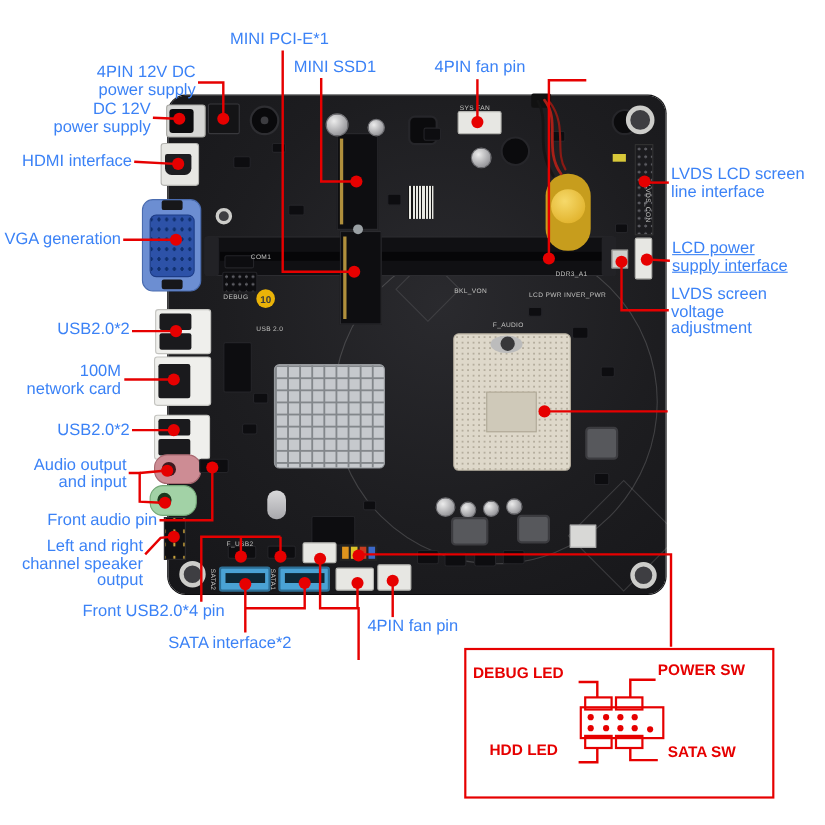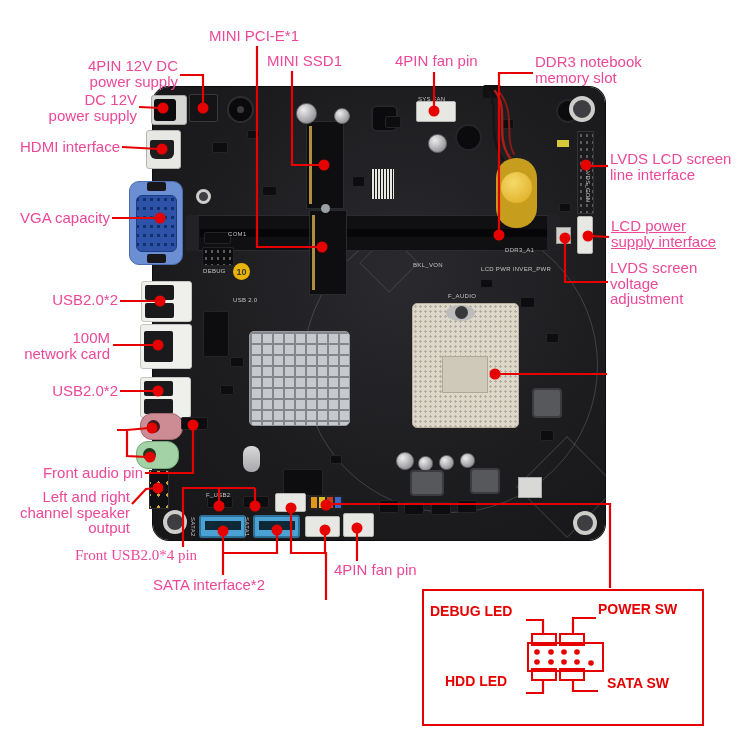--- a/index.html
+++ b/index.html
@@ -23,21 +23,21 @@
     background-size:5px 5px;border:1px solid #b7b0a0;border-radius:5px;}
   .dotgrid{background-image:radial-gradient(#5a5a60 1px,transparent 1.3px);background-size:6px 7px;}
   .golddots{background-image:radial-gradient(#c8a23c 1.2px,transparent 1.4px);background-size:9px 12px;background-position:4px 6px;}
   .vgadots{background-image:radial-gradient(#10306e 1.3px,transparent 1.5px);background-size:7px 9px;background-position:4px 8px;}
   .silk{position:absolute;font-size:6px;color:#c2c2c0;letter-spacing:.3px;white-space:nowrap;z-index:3;}
   .silk.rot{transform:rotate(90deg);transform-origin:0 0;}
   .silk.circle{width:17px;height:17px;background:#eab308;color:#3a3a3a;border-radius:50%;
     display:flex;align-items:center;justify-content:center;font-size:9px;font-weight:bold;letter-spacing:0;}
   #overlay{position:absolute;left:0;top:0;z-index:5;}
   #labels{position:absolute;left:0;top:0;width:750px;height:750px;z-index:6;pointer-events:none;}
-  .callout{position:absolute;font-size:15px;line-height:15.5px;color:#ec4899;white-space:pre-line;}
+  .callout{position:absolute;font-size:15px;line-height:15.5px;color:#3b82f6;white-space:pre-line;}
   .callout.red{color:#e60000;font-weight:bold;font-size:14px;line-height:14px;}
   .inset-box{position:absolute;border:2.5px solid #e60000;background:transparent;z-index:4;}
   .lead{fill:none;stroke:#e60000;stroke-width:2.2;}
   .hdr{fill:none;stroke:#e60000;stroke-width:2;}
   .dot{fill:#e60000;stroke:none;}
   .pin{fill:#e60000;stroke:none;}
   .wire{fill:none;stroke-linecap:round;}
 </style>
 </head>
 <body>
@@ -255,42 +255,42 @@
       <circle cx="577" cy="662" r="2.8" class="pin"></circle>
       <circle cx="591" cy="663" r="2.8" class="pin"></circle>
     </svg>
 
   <div id="labels">
       <div class="callout" style="top: 58px; right: 572px; text-align: right;">4PIN 12V DC
 power supply</div>
       <div class="callout" style="top: 92px; right: 613px; text-align: right;">DC 12V
 power supply</div>
       <div class="callout" style="top: 139px; right: 630px; text-align: right;">HDMI interface</div>
-      <div class="callout" style="top: 210px; right: 640px; text-align: right;">VGA capacity</div>
+      <div class="callout" style="top: 210px; right: 640px; text-align: right;">VGA generation</div>
       <div class="callout" style="top: 292px; right: 632px; text-align: right;">USB2.0*2</div>
       <div class="callout" style="top: 330px; right: 640px; text-align: right;">100M
 network card</div>
       <div class="callout" style="top: 383px; right: 632px; text-align: right;">USB2.0*2</div>
+      <div class="callout" style="top: 415px; right: 635px; text-align: right;">Audio output
+and input</div>
       <div class="callout" style="top: 465px; right: 607px; text-align: right;">Front audio pin</div>
       <div class="callout" style="top: 489px; right: 620px; text-align: right;">Left and right
 channel speaker
 output</div>
       <div class="callout" style="top: 28px; left: 209px;">MINI PCI-E*1</div>
       <div class="callout" style="top: 53px; left: 267px;">MINI SSD1</div>
       <div class="callout" style="top: 53px; left: 395px;">4PIN fan pin</div>
-      <div class="callout" style="top: 54px; left: 535px;">DDR3 notebook
-memory slot</div>
       <div class="callout" style="top: 151px; left: 610px;">LVDS LCD screen
 line interface</div>
       <div class="callout" style="top: 218px; left: 611px; text-decoration: underline;">LCD power
 supply interface</div>
       <div class="callout" style="top: 260px; left: 610px;">LVDS screen
 voltage
 adjustment</div>
-      <div class="callout" style="top: 548px; left: 75px; font-family: Liberation Serif, serif;">Front USB2.0*4 pin</div>
+      <div class="callout" style="top: 548px; left: 75px;">Front USB2.0*4 pin</div>
       <div class="callout" style="top: 577px; left: 153px;">SATA interface*2</div>
       <div class="callout" style="top: 562px; left: 334px;">4PIN fan pin</div>
       <div class="callout red" style="top: 604px; left: 430px;">DEBUG LED</div>
       <div class="callout red" style="top: 602px; left: 598px;">POWER SW</div>
       <div class="callout red" style="top: 674px; left: 445px;">HDD LED</div>
       <div class="callout red" style="top: 676px; left: 607px;">SATA SW</div>
     </div>
 <div class="silk" style="left: 418px; top: 96px;">SYS FAN</div>
     <div class="silk" style="left: 505px; top: 247px;">DDR3_A1</div>
     <div class="silk rot" style="left: 591px; top: 168px;">LVDS_CON</div>

